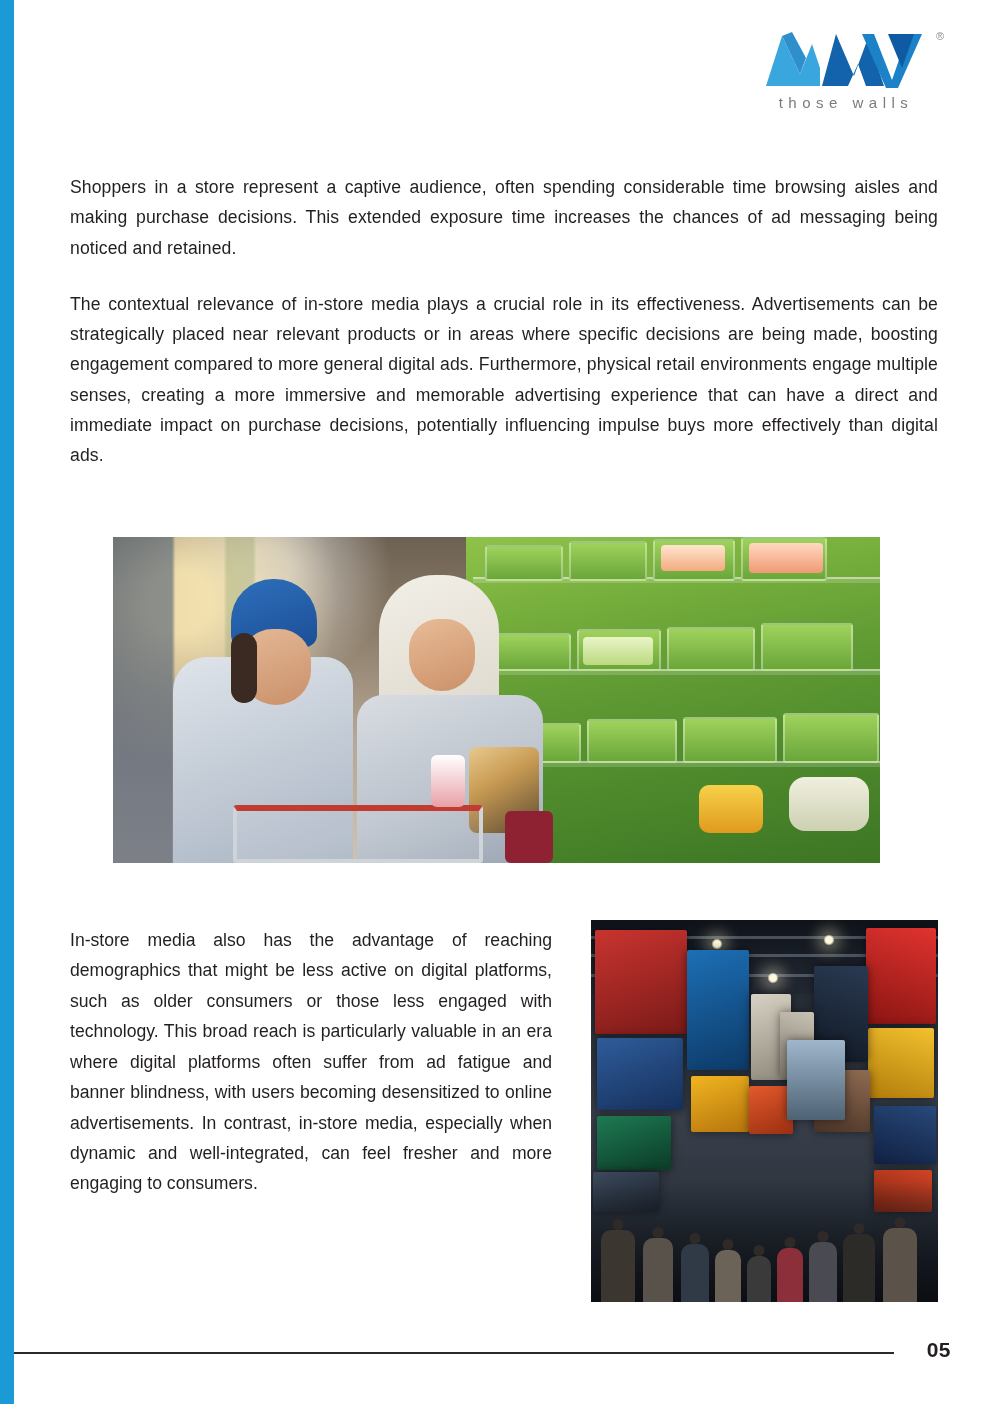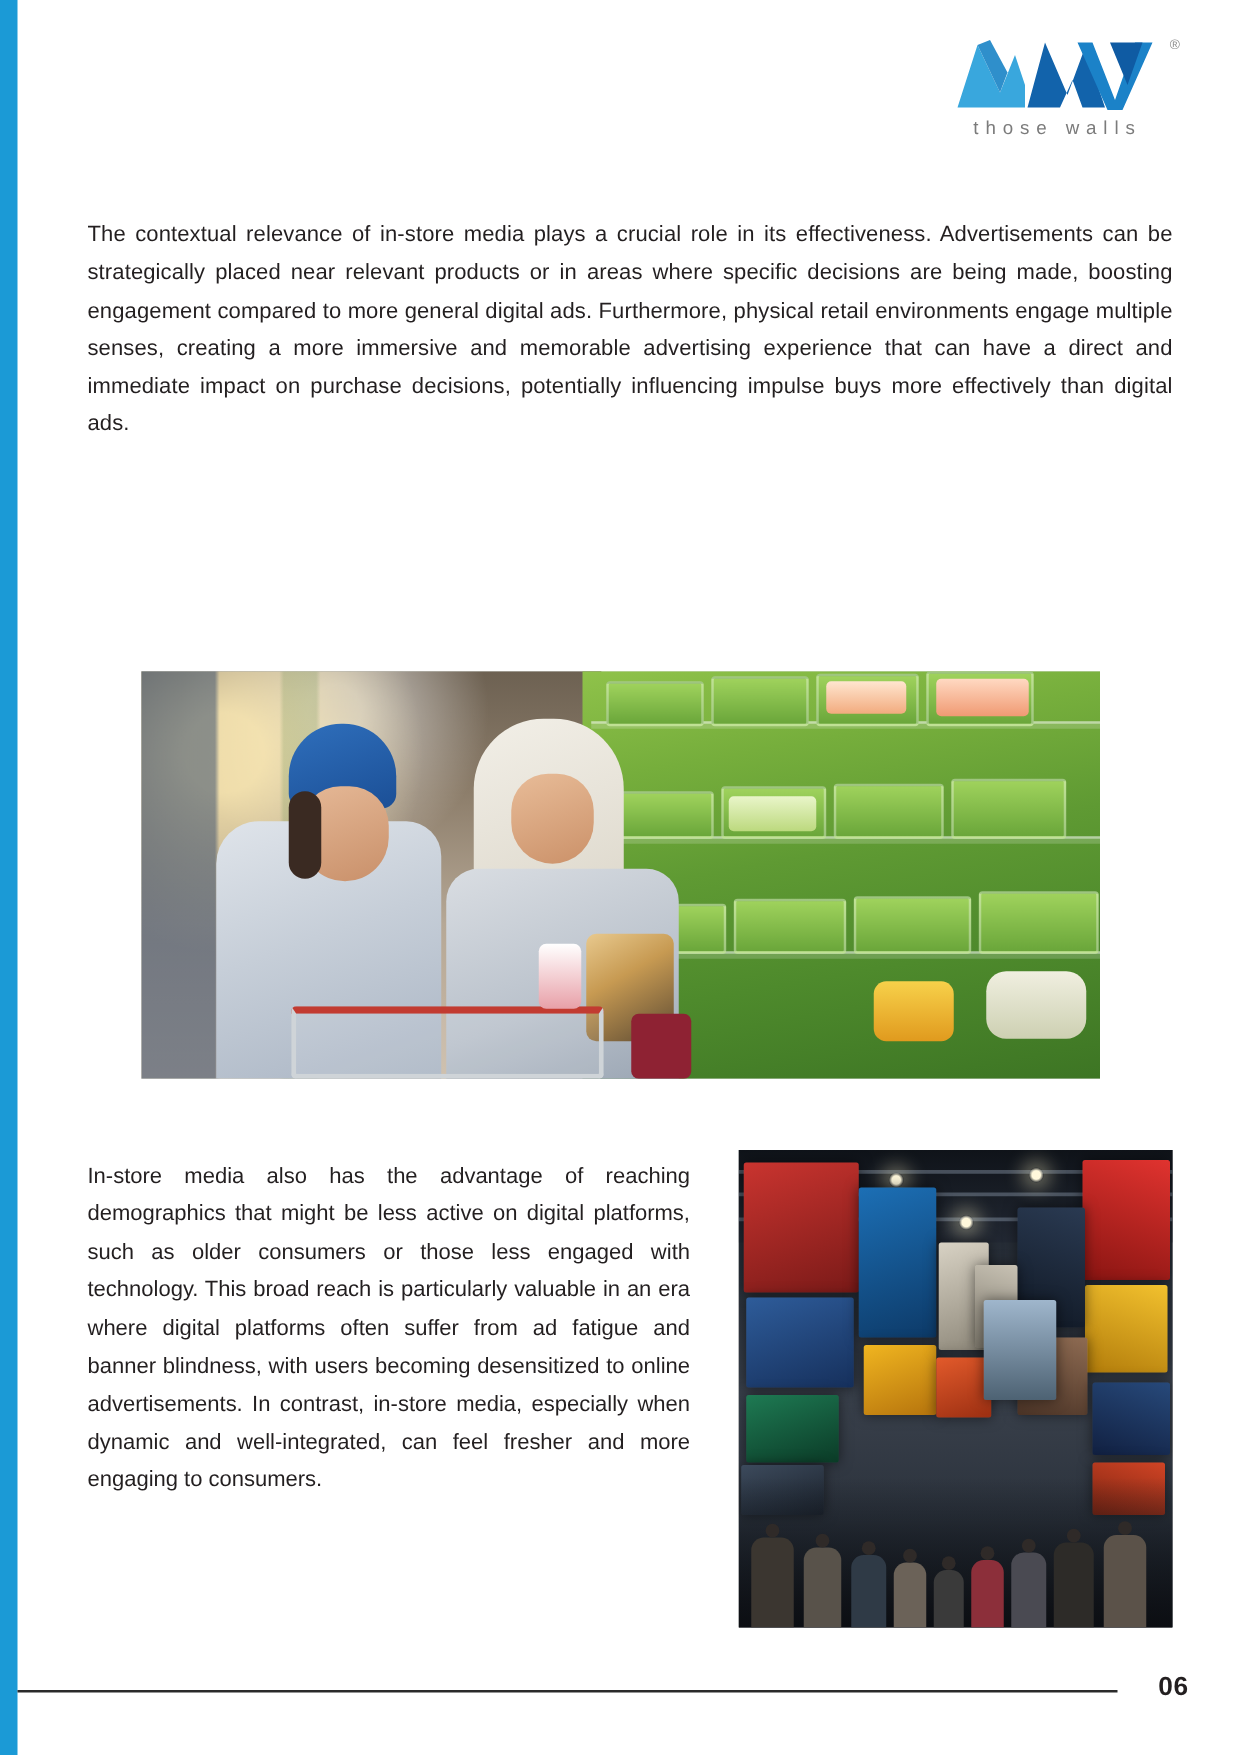--- a/index.html
+++ b/index.html
@@ -287,20 +287,21 @@
       <path d="M60 58 L74 6 L92 48 L106 10 L122 58 L104 58 L96 36 L86 58 Z" fill="#1263ab"></path>
       <path d="M112 6 L130 52 L146 6 L160 6 L136 60 L124 60 L100 6 Z" fill="#1b82c8"></path>
       <path d="M126 6 L140 40 L152 6 Z" fill="#0f5ba3"></path>
     </svg>
     <span class="logo-reg">®</span>
   </div>
   <div class="logo-word">those walls</div>
 </div>
 
 <div class="content">
+  <p class="body-text">Shoppers in a store represent a captive audience, often spending considerable time browsing aisles and making purchase decisions. This extended exposure time increases the chances of ad messaging being noticed and retained.</p>
   <p class="body-text">The contextual relevance of in-store media plays a crucial role in its effectiveness. Advertisements can be strategically placed near relevant products or in areas where specific decisions are being made, boosting engagement compared to more general digital ads. Furthermore, physical retail environments engage multiple senses, creating a more immersive and memorable advertising experience that can have a direct and immediate impact on purchase decisions, potentially influencing impulse buys more effectively than digital ads.</p>
 </div>
 
 <div class="hero-wrap">
   <div class="hero-img">
     <div class="hero-left-bg"></div>
     <div class="hero-right-bg"></div>
 
     <div class="shelf" style="left:360px; top:40px; width:420px; height:6px;"></div>
     <div class="shelf" style="left:360px; top:132px; width:420px; height:6px;"></div>
@@ -399,13 +400,13 @@
           <span class="head"></span>
         </div>
       <div class="figure" style="left:292px; width:34px; height:74px; background:#5b5249;">
           <span class="head"></span>
         </div>
     </div>
   </div>
 </div>
 
 <div class="footer-rule"></div>
-<div class="page-num">06</div>
+<div class="page-num">05</div>
 
 </body></html>

